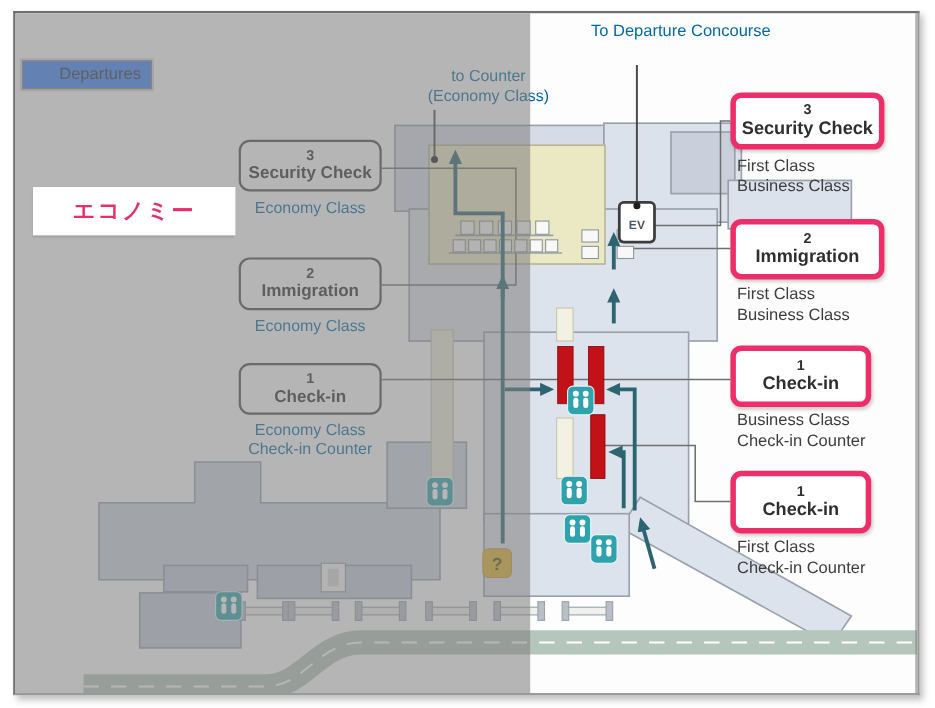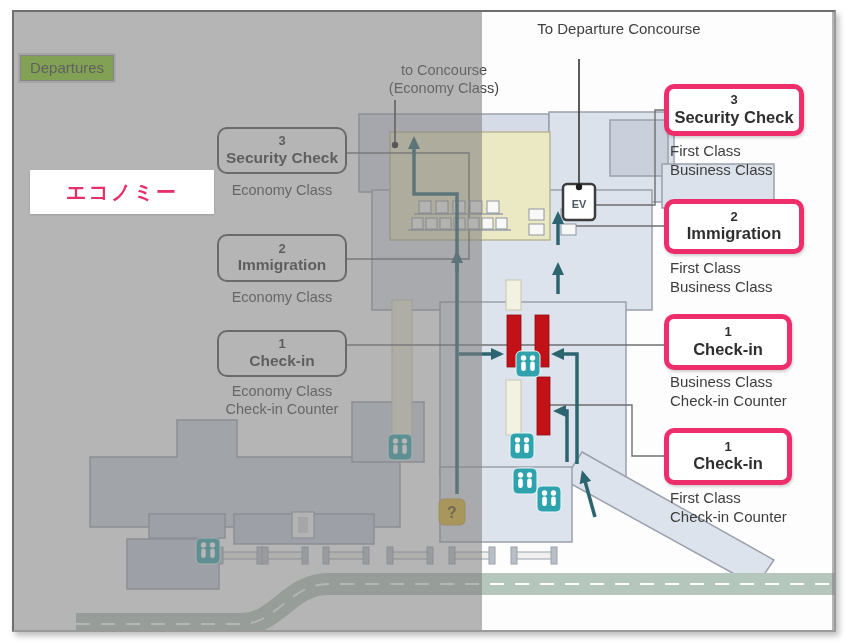--- a/index.html
+++ b/index.html
@@ -11,23 +11,23 @@
         box-shadow:3px 4px 6px rgba(0,0,0,.25);overflow:hidden;}
   .map-art{position:absolute;left:0;top:0;z-index:1;}
   
   .dim-layer{position:absolute;z-index:2;}
   .overlay{position:absolute;top:0;height:100%;background:rgba(130,130,130,.58);z-index:3;pointer-events:none;}
   .overlay.left{left:0;width:468px;}
   .overlay.right{left:818px;width:6px;}
   .bright-layer{position:absolute;z-index:4;}
   
   .departures-box{left:6px;top:43px;width:92px;height:24px;line-height:24px;text-align:center;
-        background:#84cc16;border:1px solid #8a8a8a;box-shadow:0 0 0 2px #d9d9d9;
-        font-size:15px;color:#333;}
-  .free-label{color:#404040;text-align:center;font-size:14.5px;line-height:1.22;}
+        background:#3b82f6;border:1px solid #8a8a8a;box-shadow:0 0 0 2px #d9d9d9;
+        font-size:15px;color:#333;padding-left:24px;}
+  .free-label{color:#0369a1;text-align:center;font-size:14.5px;line-height:1.22;}
   .anno-box{position:absolute;box-sizing:border-box;border:2px solid #4a4a4a;border-radius:10px;
         display:flex;flex-direction:column;align-items:center;justify-content:center;color:#2f2f2f;}
   .anno-box .num{font-size:13px;font-weight:bold;line-height:1.1;}
   .anno-box .ttl{font-size:15.5px;font-weight:bold;line-height:1.15;}
   .pink-box{border:5px solid #ee2e6a;border-radius:10px;background:#ffffff;
         box-shadow:1px 2px 3px rgba(0,0,0,.18);}
   .sub-label{position:absolute;font-size:15px;color:#3d3d3d;line-height:1.25;text-align:left;}
   .economy-tag{left:16px;top:158px;width:184px;height:44px;line-height:44px;background:#ffffff;
         text-align:center;font-size:20px;font-weight:600;letter-spacing:2px;color:#e5306a;
         box-shadow:0 1px 2px rgba(0,0,0,.15);}
@@ -161,21 +161,21 @@
     <use href="#wc" x="374" y="422"></use>
     <use href="#wc" x="496" y="421"></use>
     <use href="#wc" x="499" y="456"></use>
     <use href="#wc" x="523" y="474"></use>
     <use href="#wc" x="182" y="526"></use>
   </svg>
 
   <div class="dim-layer pos departures-box">Departures</div>
 
   <div class="dim-layer pos free-label skytrain">
-    <div>to Concourse</div>
+    <div>to Counter</div>
     <div>(Economy Class)</div>
   </div>
 
   <div class="dim-layer anno-box" style="left:203px;top:115px;width:130px;height:47px;">
     <div class="num">3</div>
     <div class="ttl">Security Check</div>
   </div>
   <div class="dim-layer pos free-label" style="left:188px;top:170px;width:160px;">Economy Class</div>
 
   <div class="dim-layer anno-box" style="left:203px;top:222px;width:130px;height:48px;">

